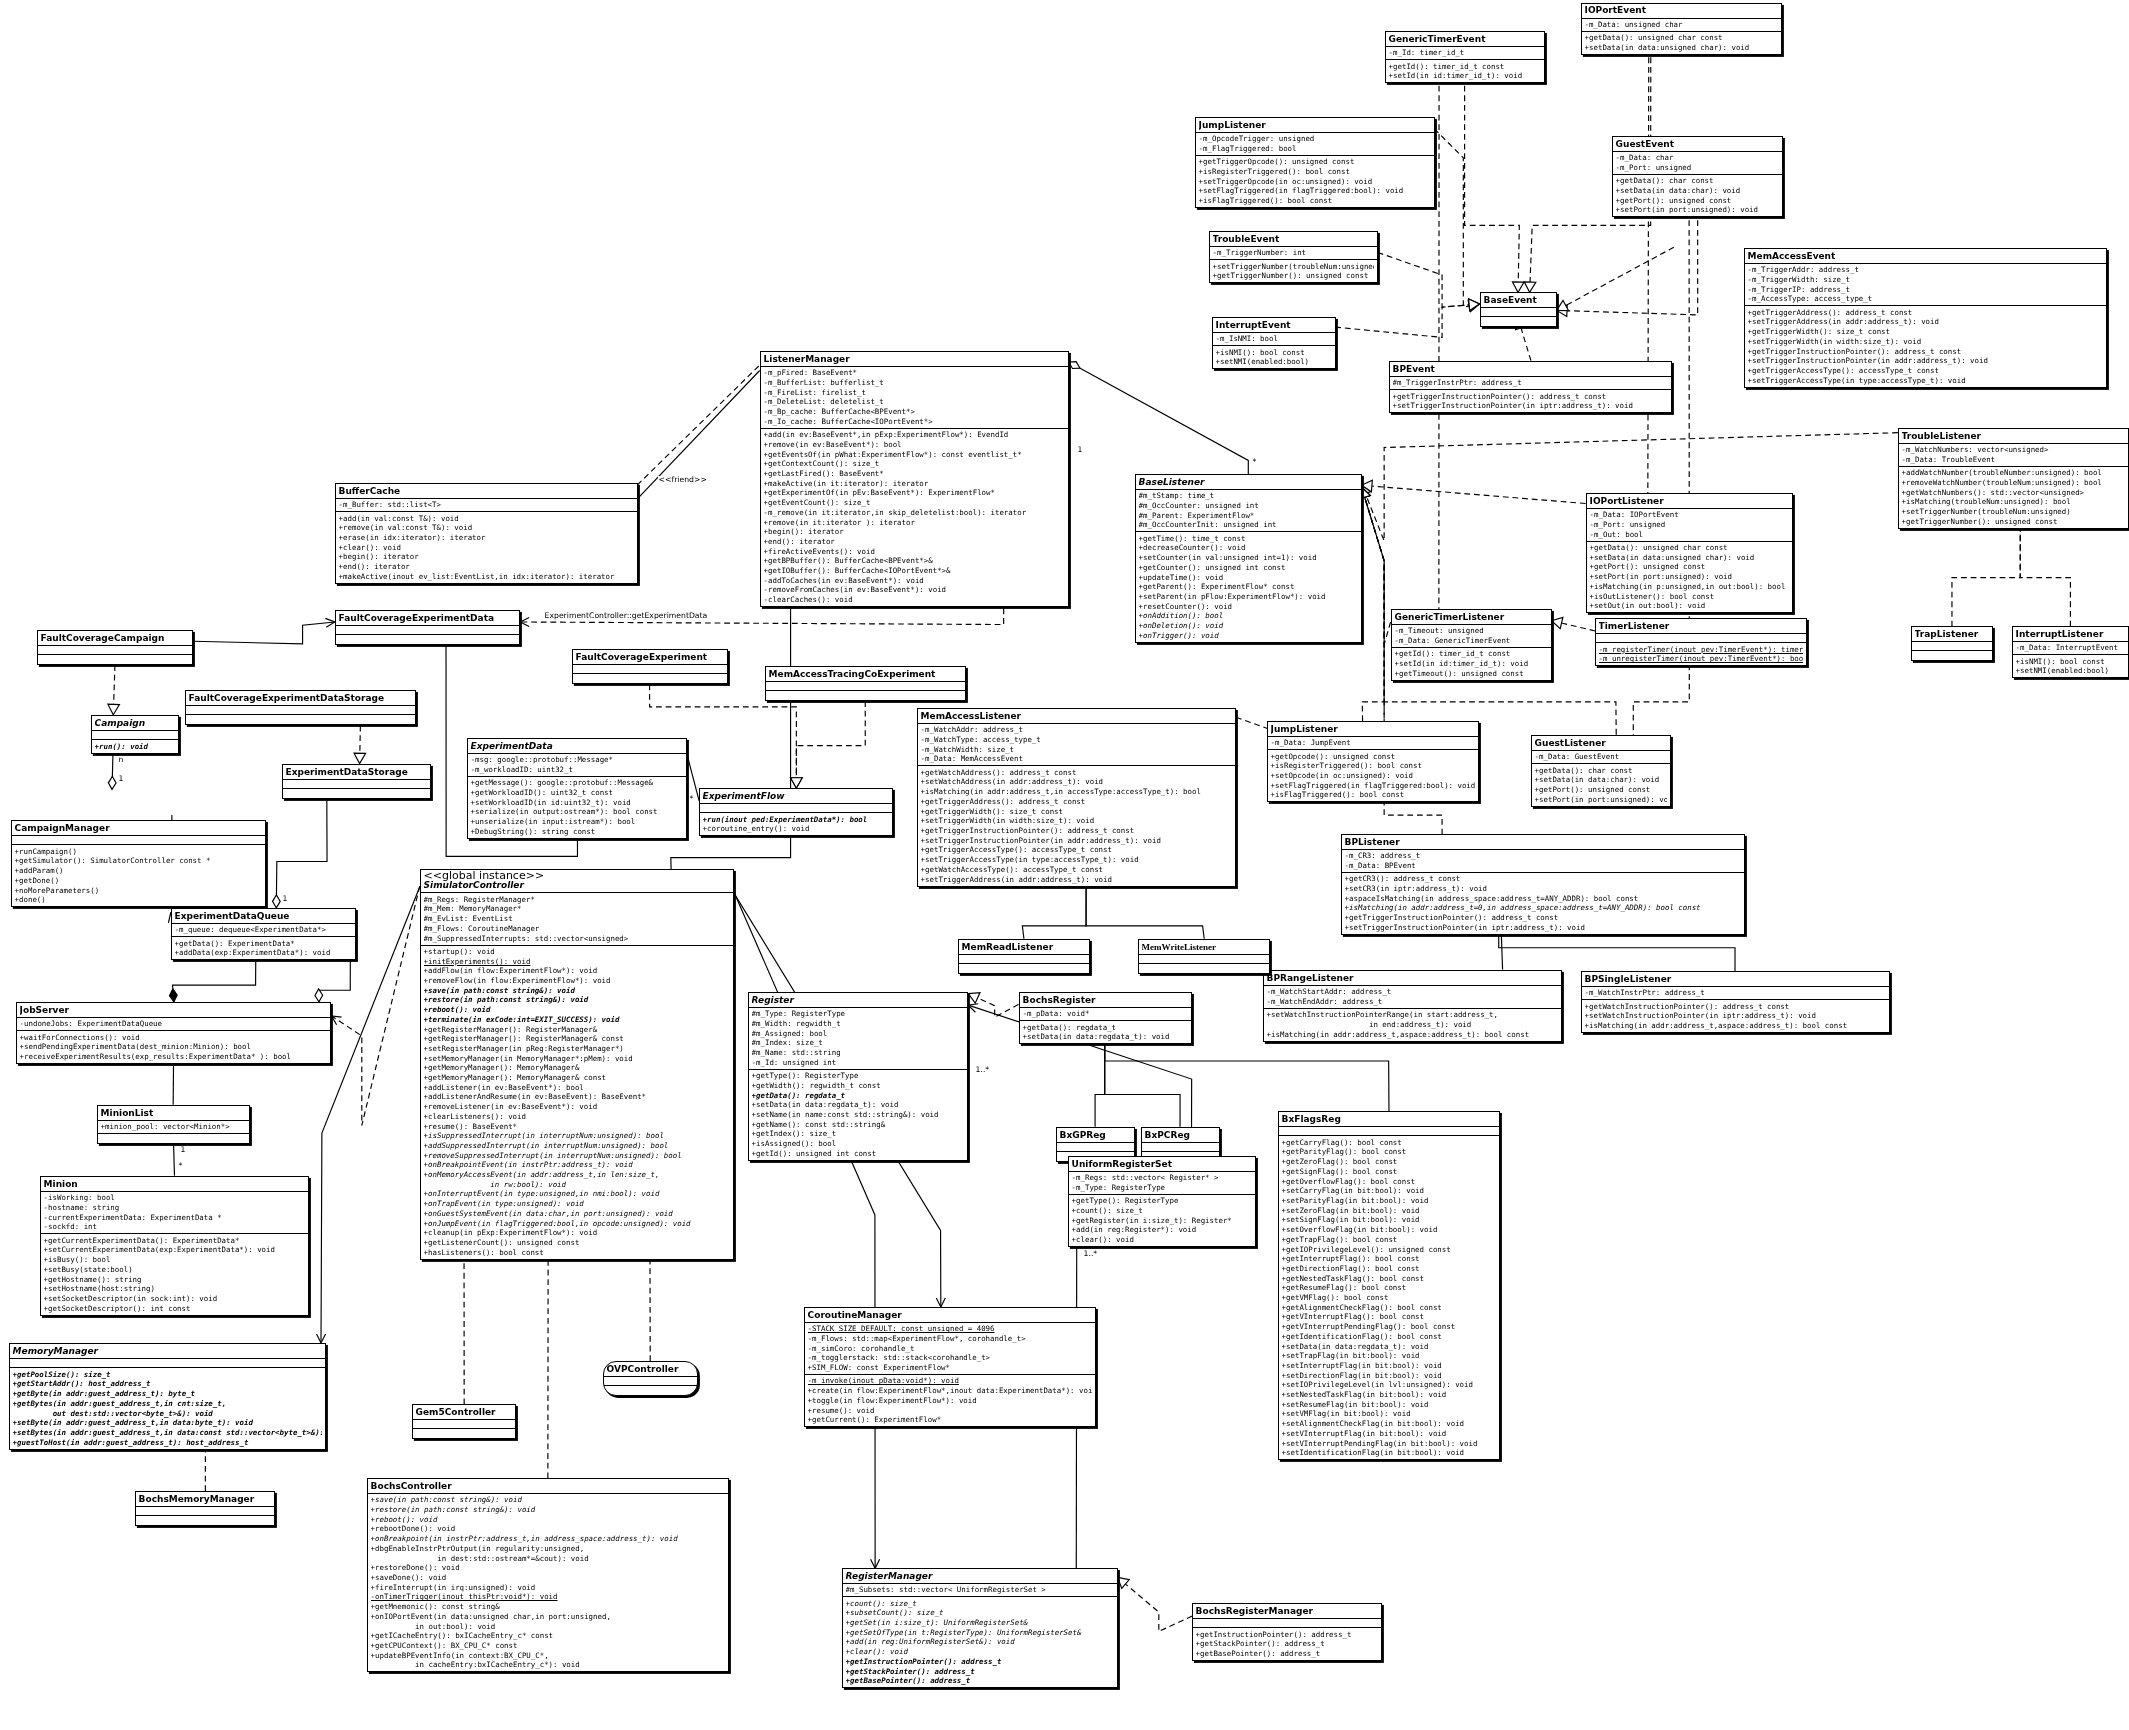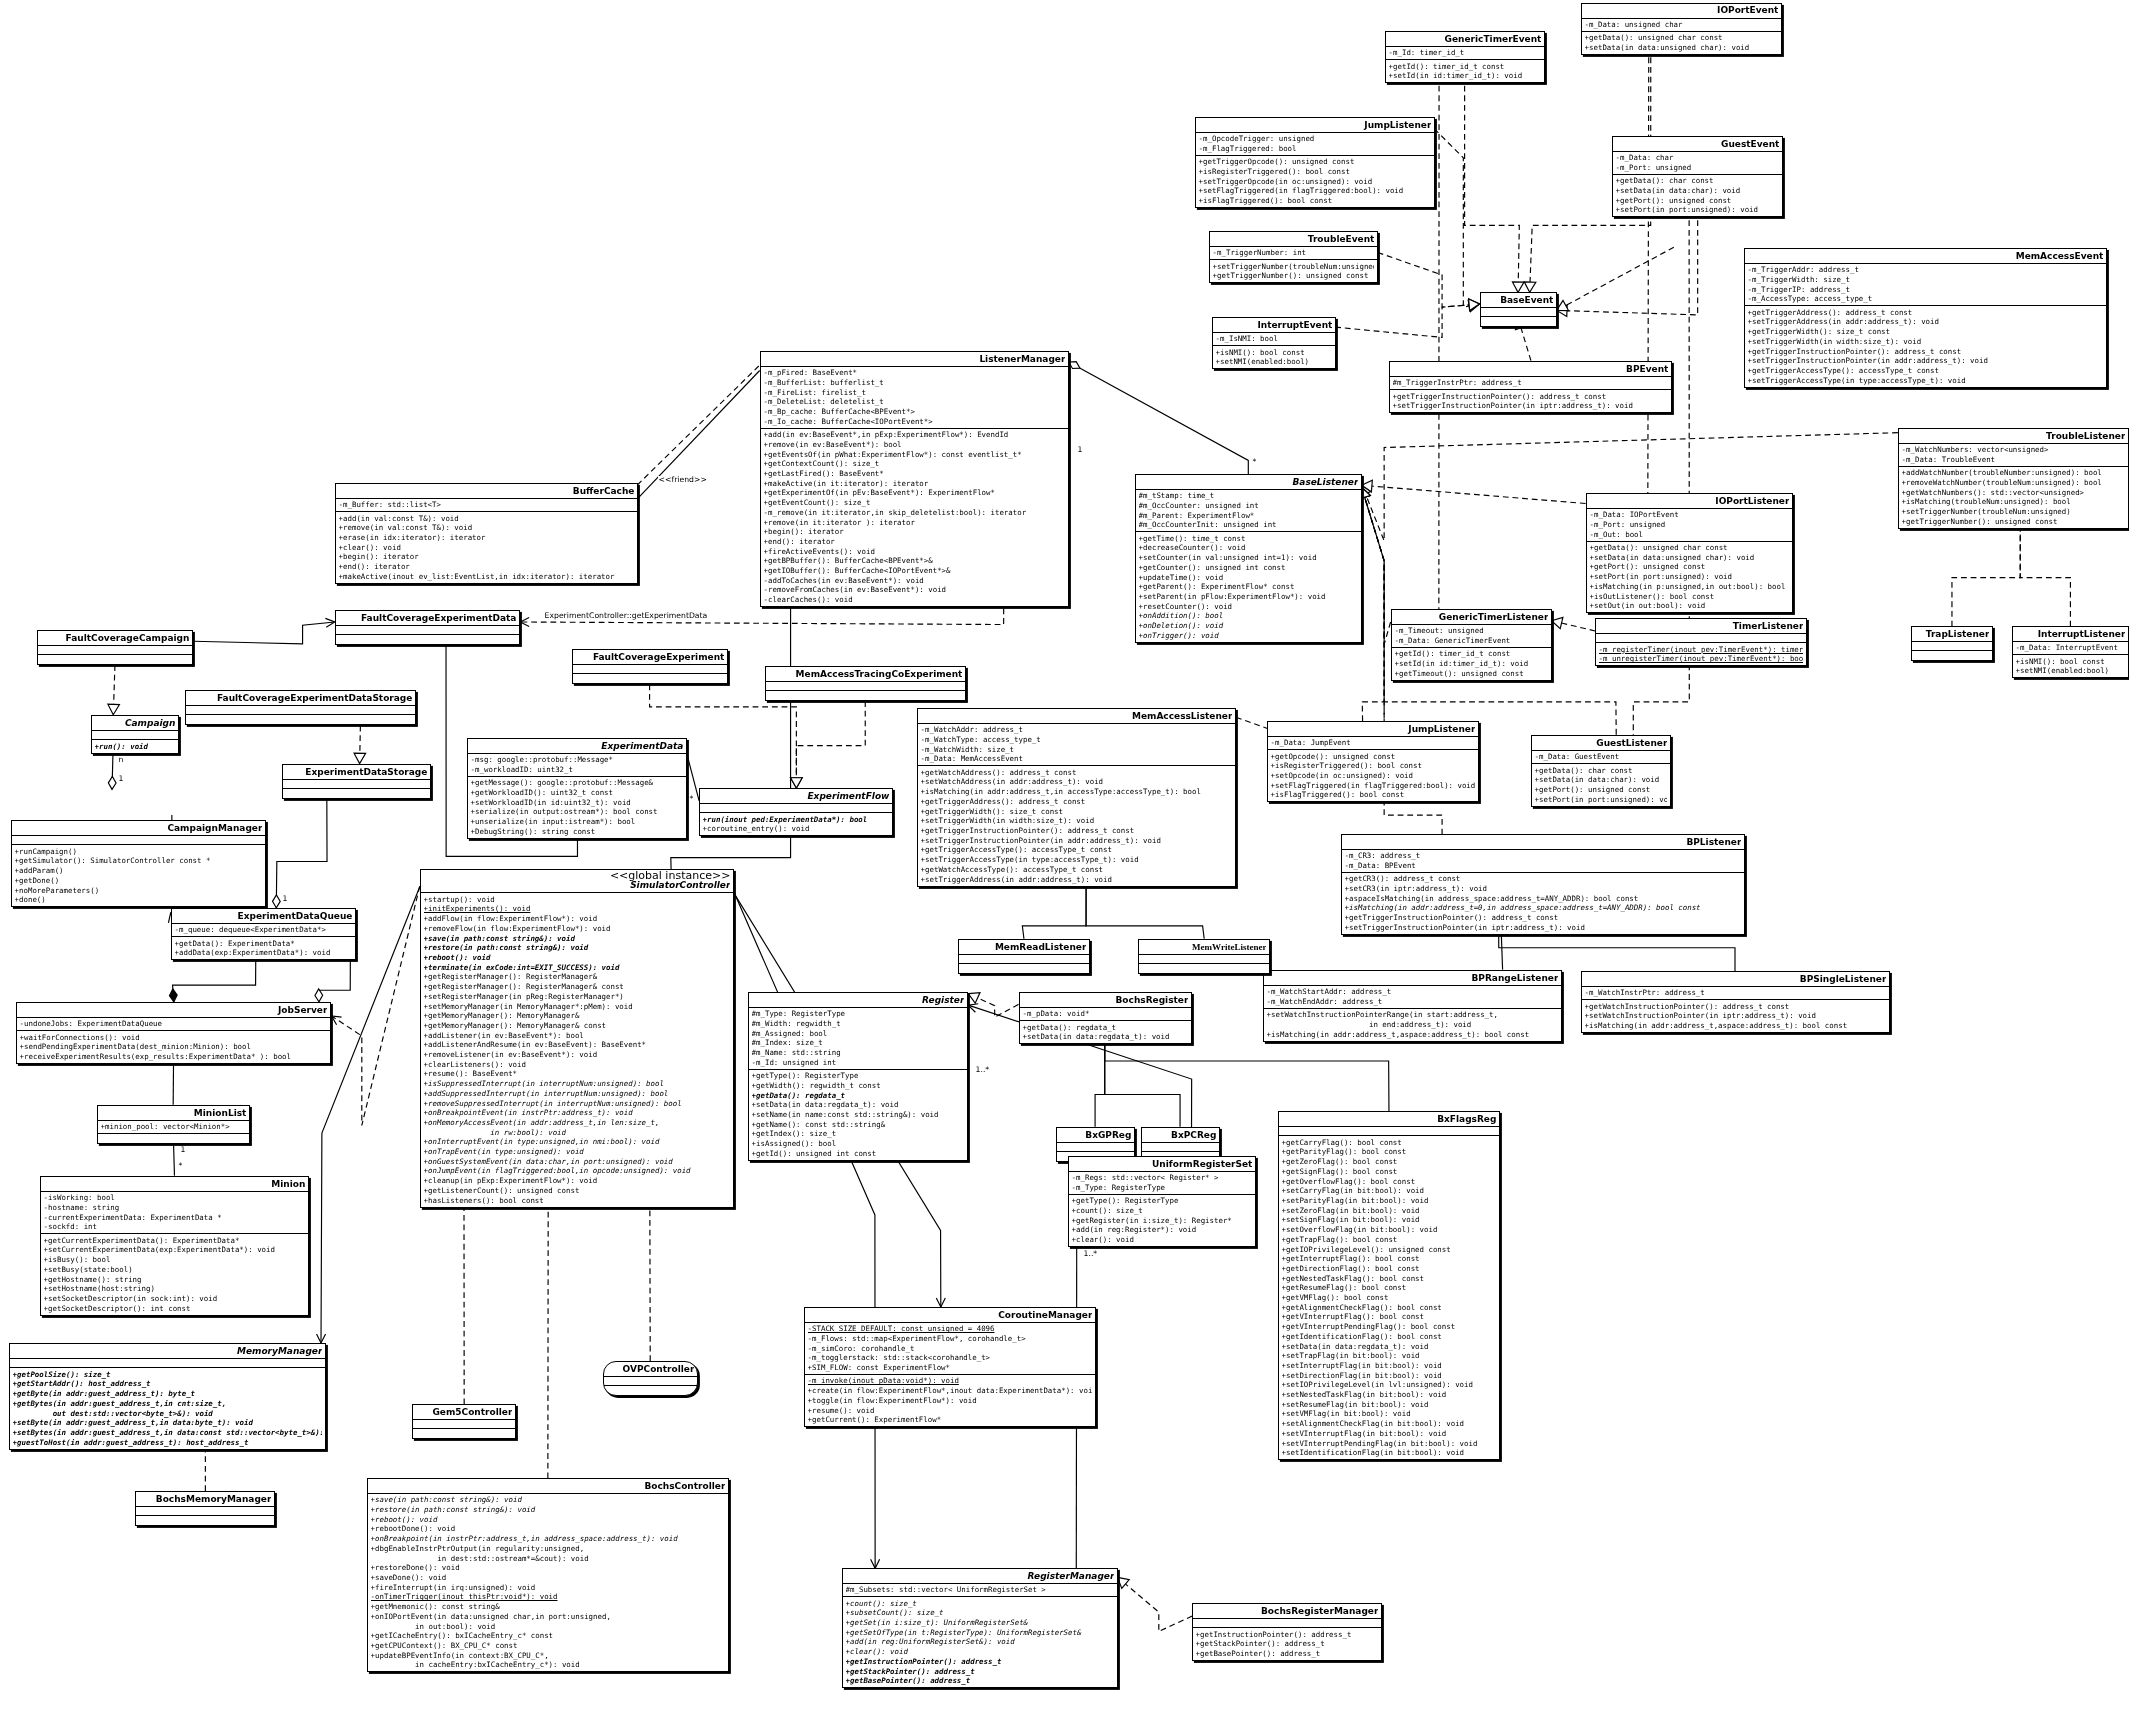--- a/index.html
+++ b/index.html
@@ -1,20 +1,20 @@
 <!DOCTYPE html>
 <html style="font-size:10.3px"><head>
 <meta charset="utf-8">
 <style>
   html,body{margin:0;padding:0;background:#fff}
   #canvas{position:relative;width:2129px;height:1730px;background:#fff;overflow:hidden;
           font-family:"DejaVu Sans",sans-serif;color:#000}
   #wires{position:absolute;left:0;top:0;z-index:0}
   .uml{position:absolute;background:#fff;border:1.3px solid #000;box-shadow:1.9px 1.9px 0 #000;z-index:1;box-sizing:border-box}
-  .hd{border-bottom:1.3px solid #000;text-align:right;padding:1.9px 2.6px}
+  .hd{border-bottom:1.3px solid #000;text-align:left;padding:1.9px 2.6px}
   .nm{font-weight:bold;font-size:9px;line-height:10.3px;white-space:nowrap;overflow:hidden}
   .st{font-size:11px;line-height:8.4px;white-space:nowrap}
   .uml.it .nm{font-style:italic}
   .cmp{border-bottom:1.3px solid #000;padding:1.3px 2.6px;min-height:5.8px;overflow:hidden}
   .cmp:last-child{border-bottom:none}
   .ln{font-family:"DejaVu Sans Mono",monospace;font-size:7.4px;line-height:9.7px;white-space:pre;overflow:hidden}
   .ln.i{font-style:italic}
   .ln.b{font-style:italic;font-weight:bold}
   .ln.u{text-decoration:underline}
   .lbl{position:absolute;font-size:7.7px;line-height:8.4px;background:#fff;padding:0 0.6px;z-index:3;white-space:nowrap}
@@ -763,20 +763,27 @@
         <div class="ln">+resume(): void</div>
         <div class="ln">+getCurrent(): ExperimentFlow*</div>
       </div>
     </div>
     <div class="uml it" style="left: 420px; top: 869px; width: 314px;">
       <div class="hd">
         <div class="st">&lt;&lt;global instance&gt;&gt;</div>
         <div class="nm">SimulatorController</div>
       </div>
       <div class="cmp">
+        <div class="ln">#m_Regs: RegisterManager*</div>
+        <div class="ln">#m_Mem: MemoryManager*</div>
+        <div class="ln">#m_EvList: EventList</div>
+        <div class="ln">#m_Flows: CoroutineManager</div>
+        <div class="ln">#m_SuppressedInterrupts: std::vector&lt;unsigned&gt;</div>
+      </div>
+      <div class="cmp">
         <div class="ln">+startup(): void</div>
         <div class="ln u">+initExperiments(): void</div>
         <div class="ln">+addFlow(in flow:ExperimentFlow*): void</div>
         <div class="ln">+removeFlow(in flow:ExperimentFlow*): void</div>
         <div class="ln b">+save(in path:const string&amp;): void</div>
         <div class="ln b">+restore(in path:const string&amp;): void</div>
         <div class="ln b">+reboot(): void</div>
         <div class="ln b">+terminate(in exCode:int=EXIT_SUCCESS): void</div>
         <div class="ln">+getRegisterManager(): RegisterManager&amp;</div>
         <div class="ln">+getRegisterManager(): RegisterManager&amp; const</div>

